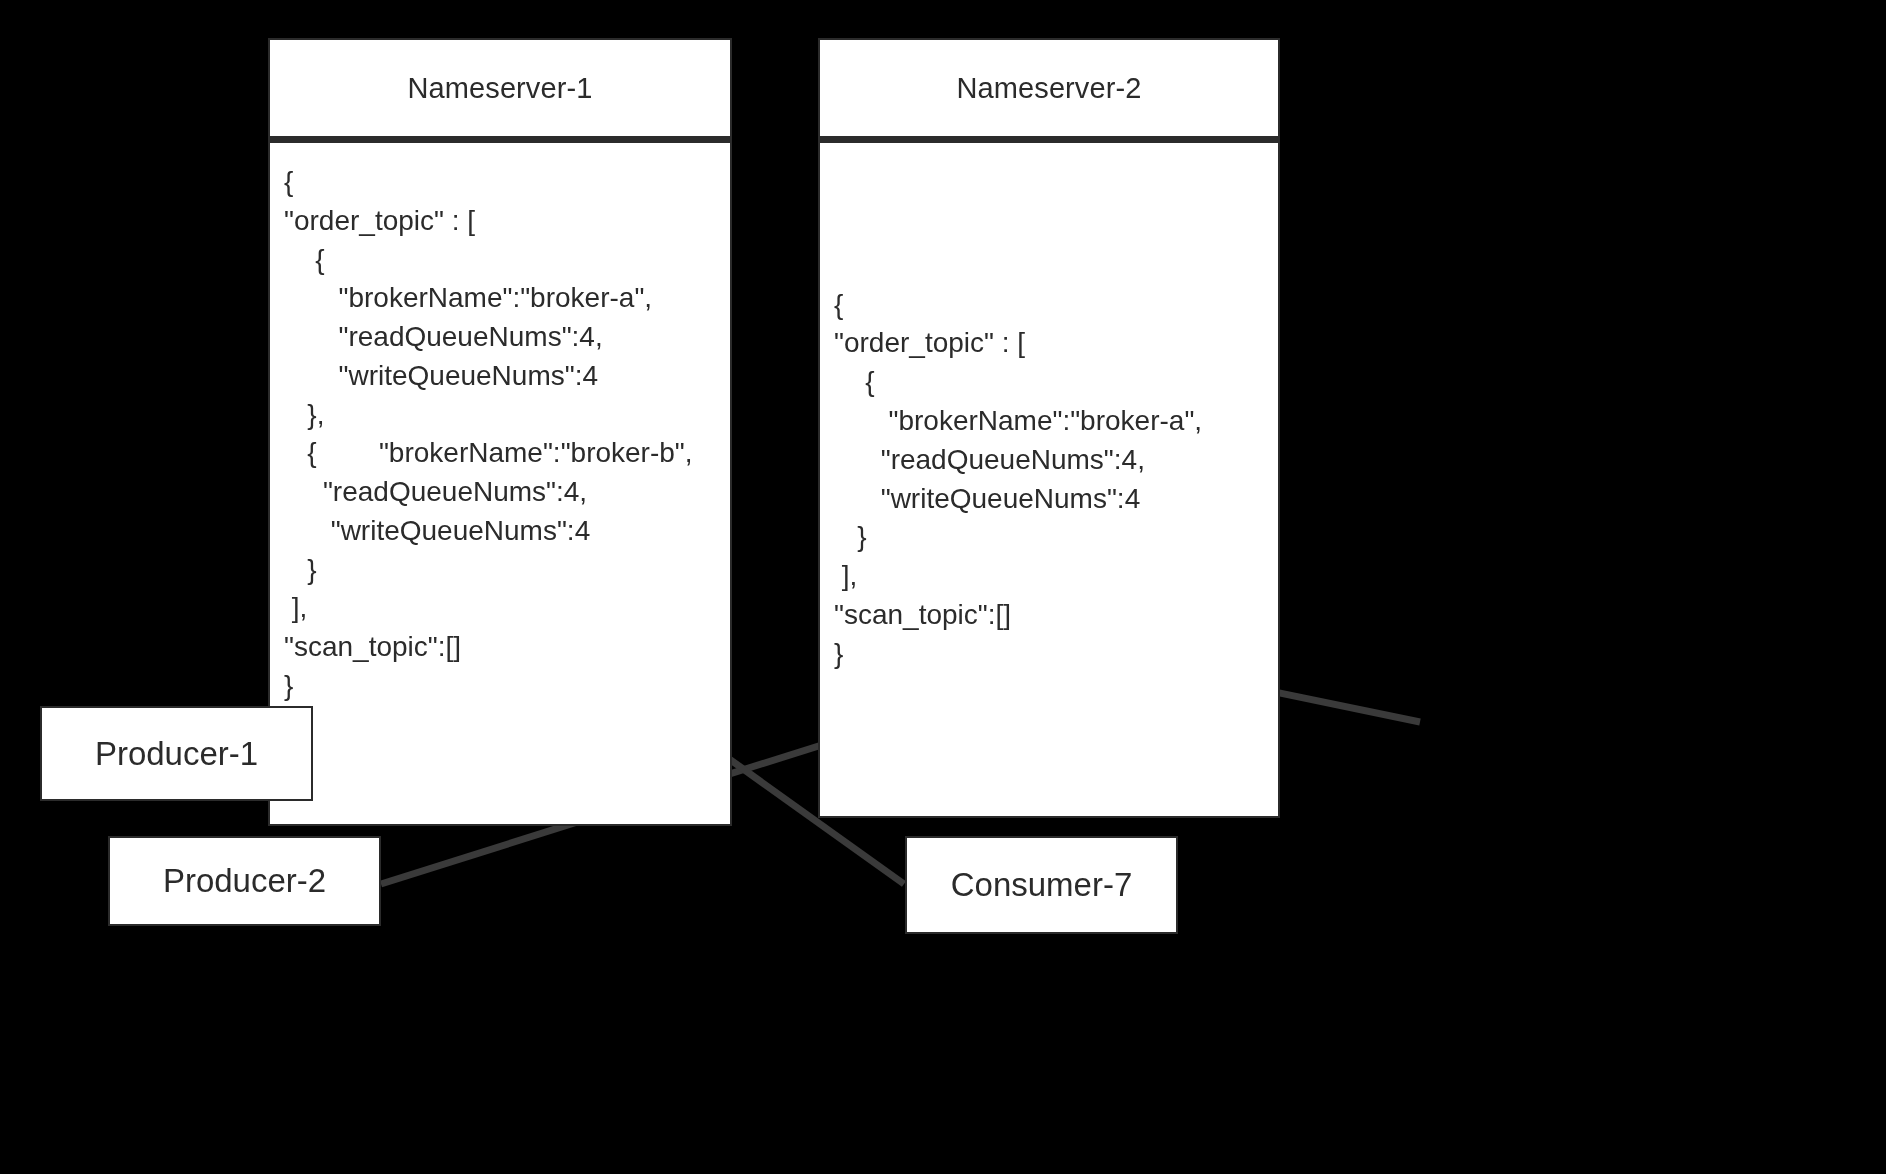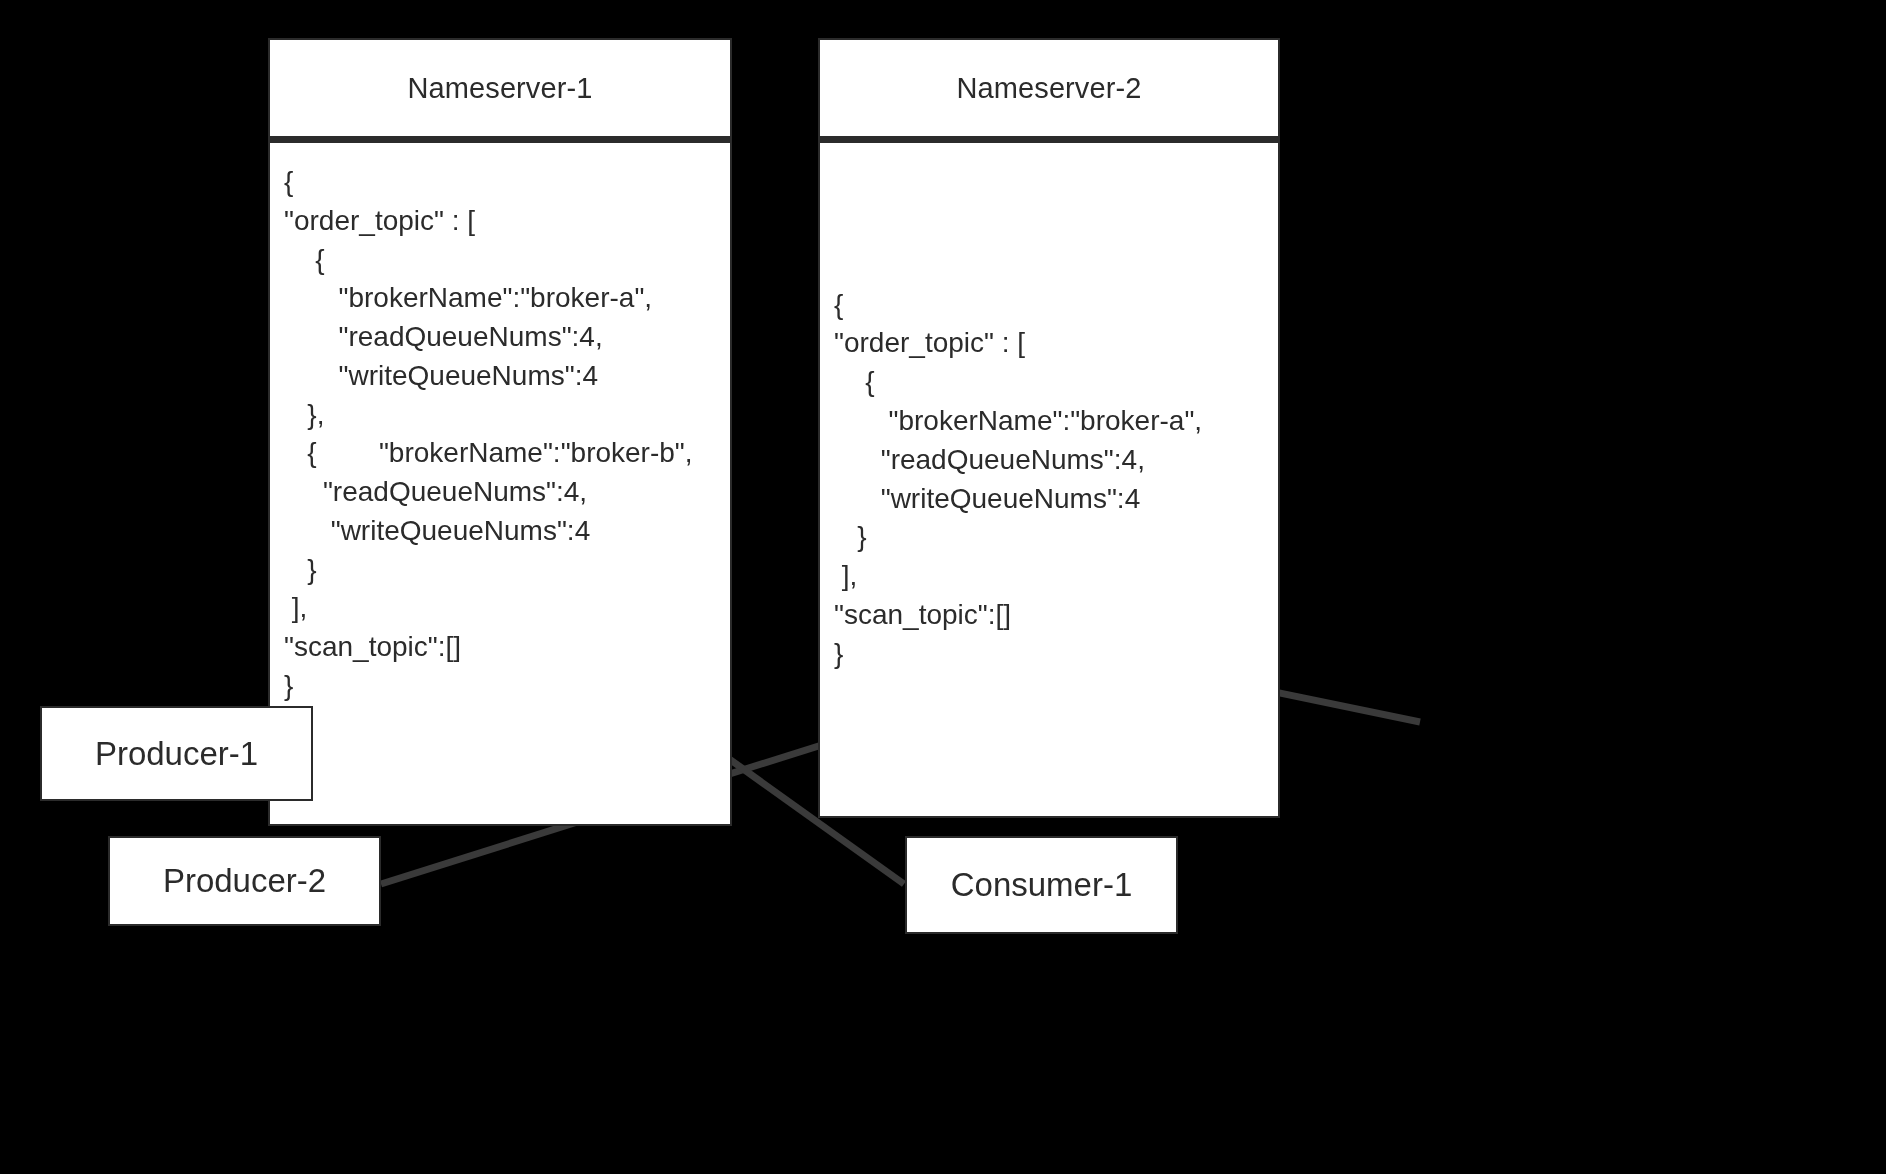--- a/index.html
+++ b/index.html
@@ -88,17 +88,17 @@
 
   <div class="node-box" style="left:40px;top:706px;width:273px;height:95px;">
     <span class="node-label">Producer-1</span>
   </div>
 
   <div class="node-box" style="left:108px;top:836px;width:273px;height:90px;">
     <span class="node-label">Producer-2</span>
   </div>
 
   <div class="node-box" style="left:905px;top:836px;width:273px;height:98px;">
-    <span class="node-label">Consumer-1</span>
+    <span class="node-label">Consumer-7</span>
   </div>
 
 
 </div>
 
 </body></html>

